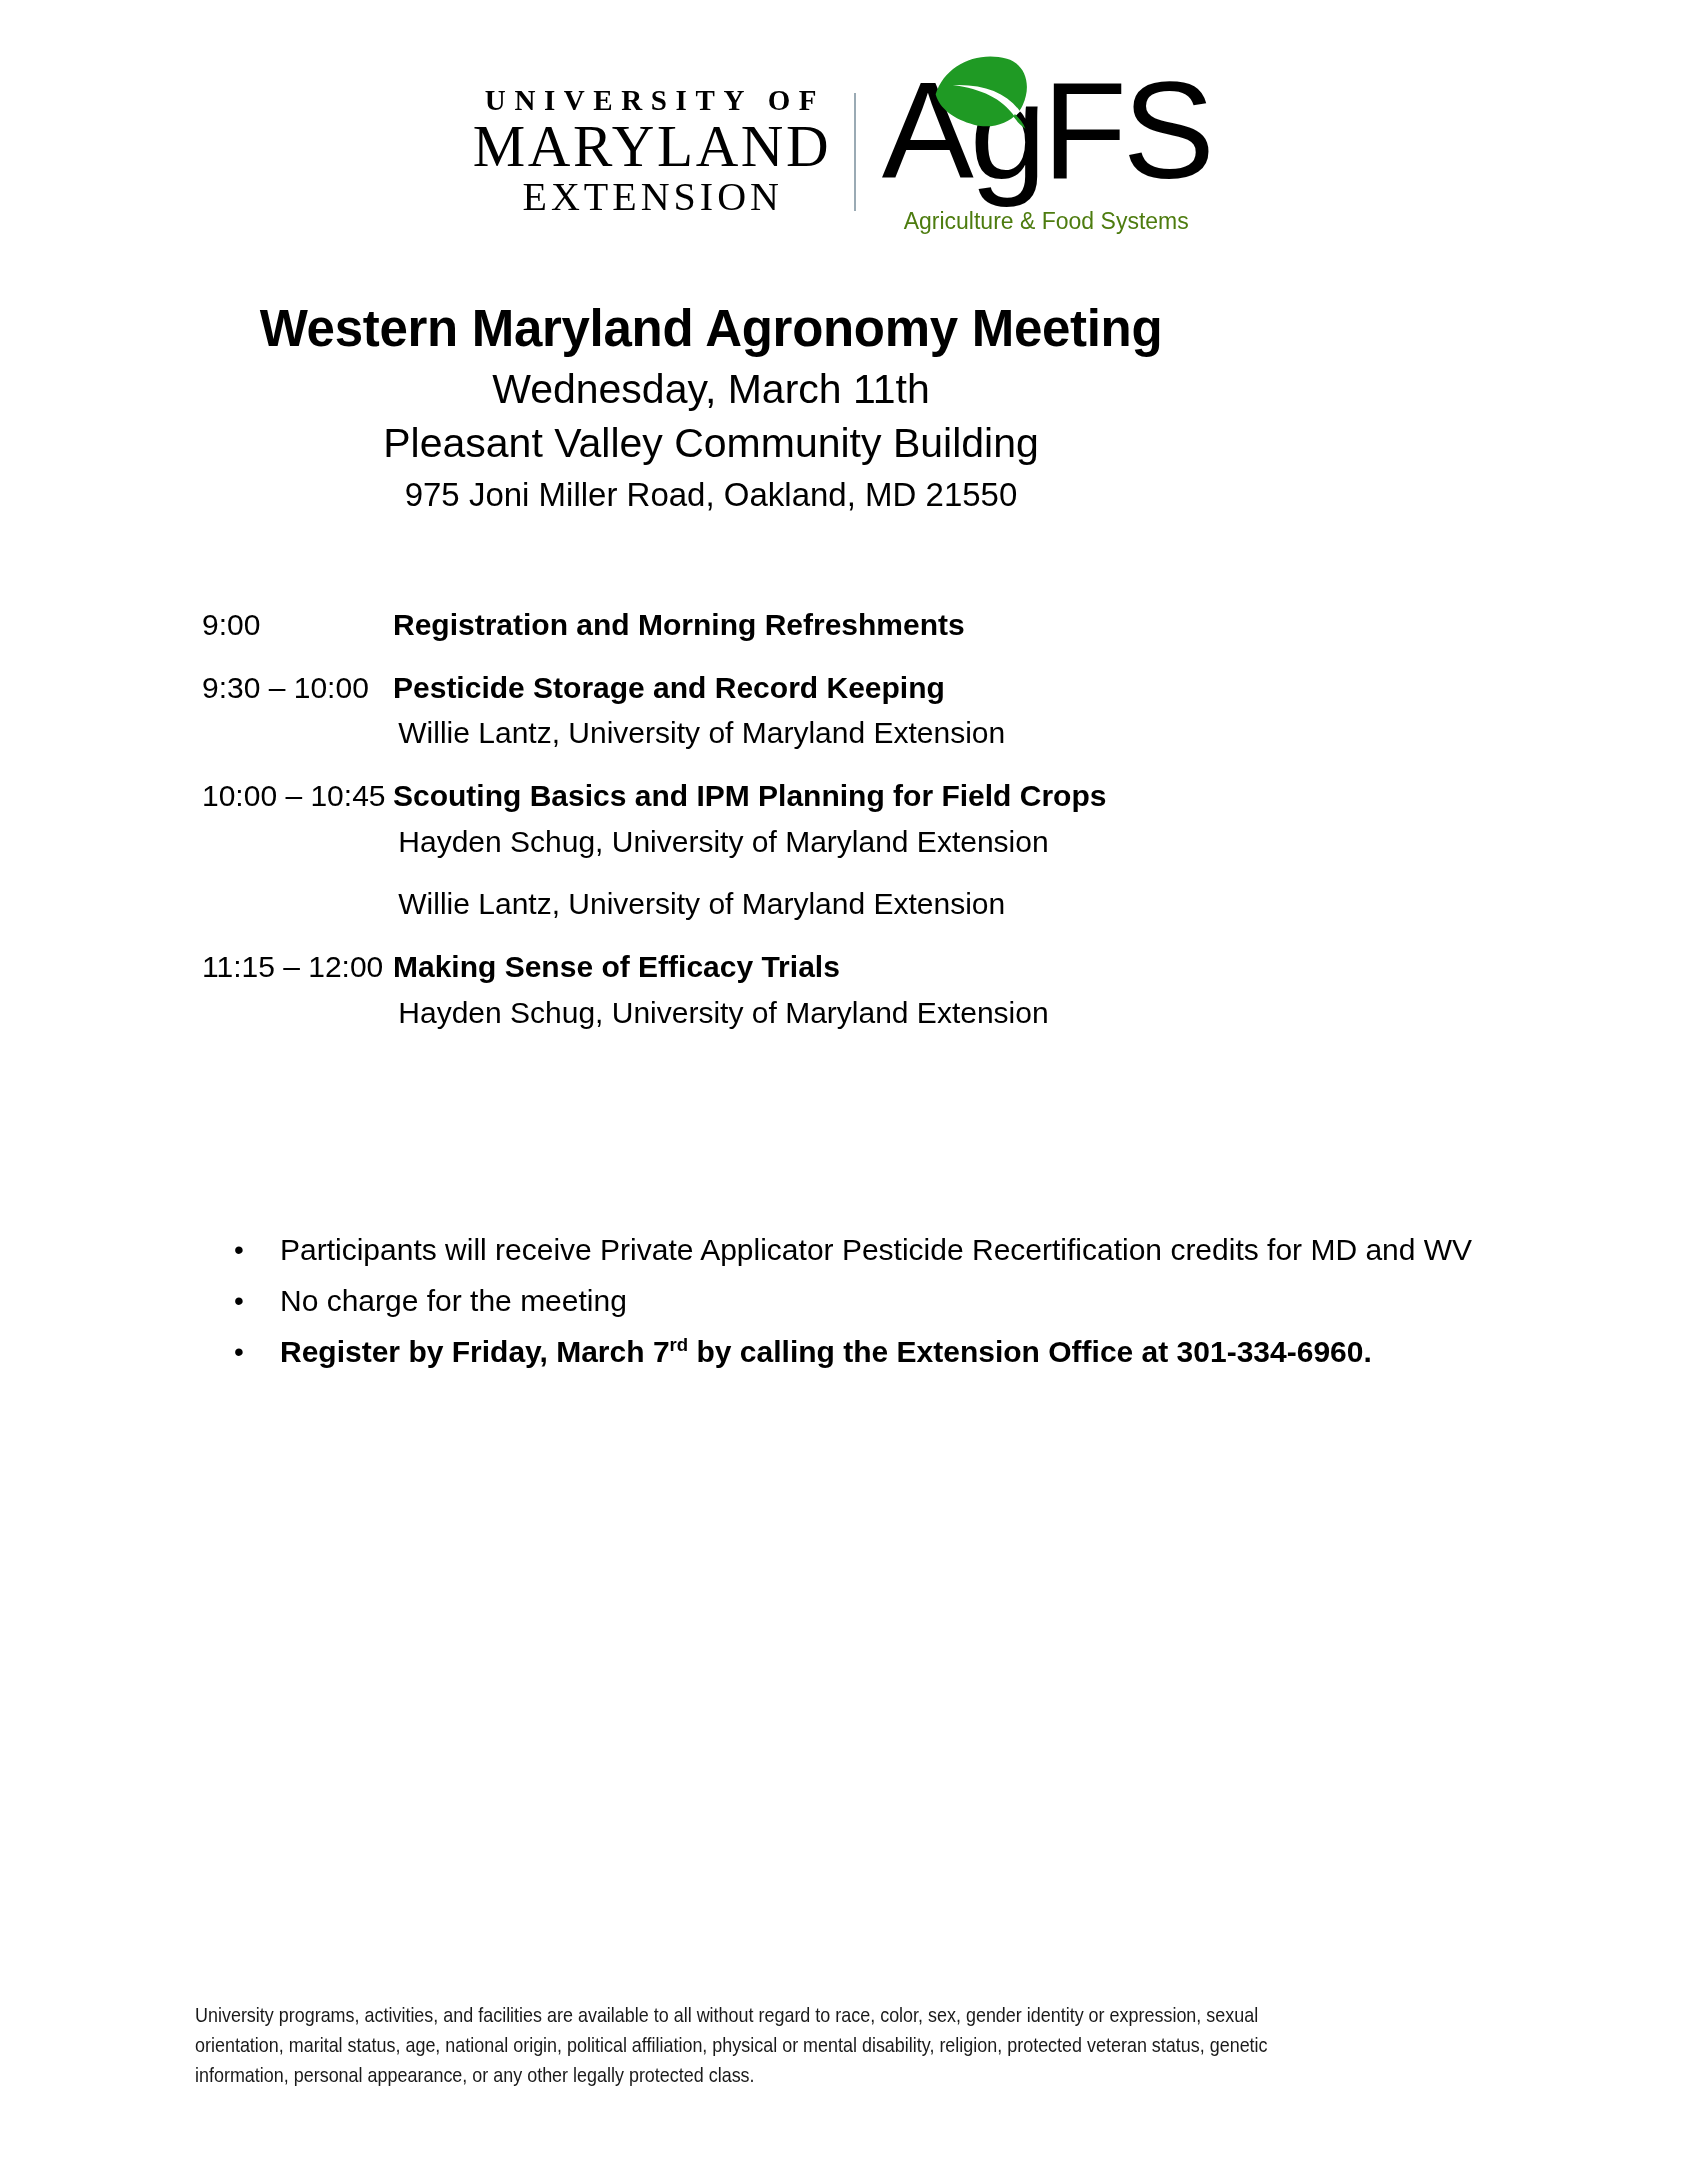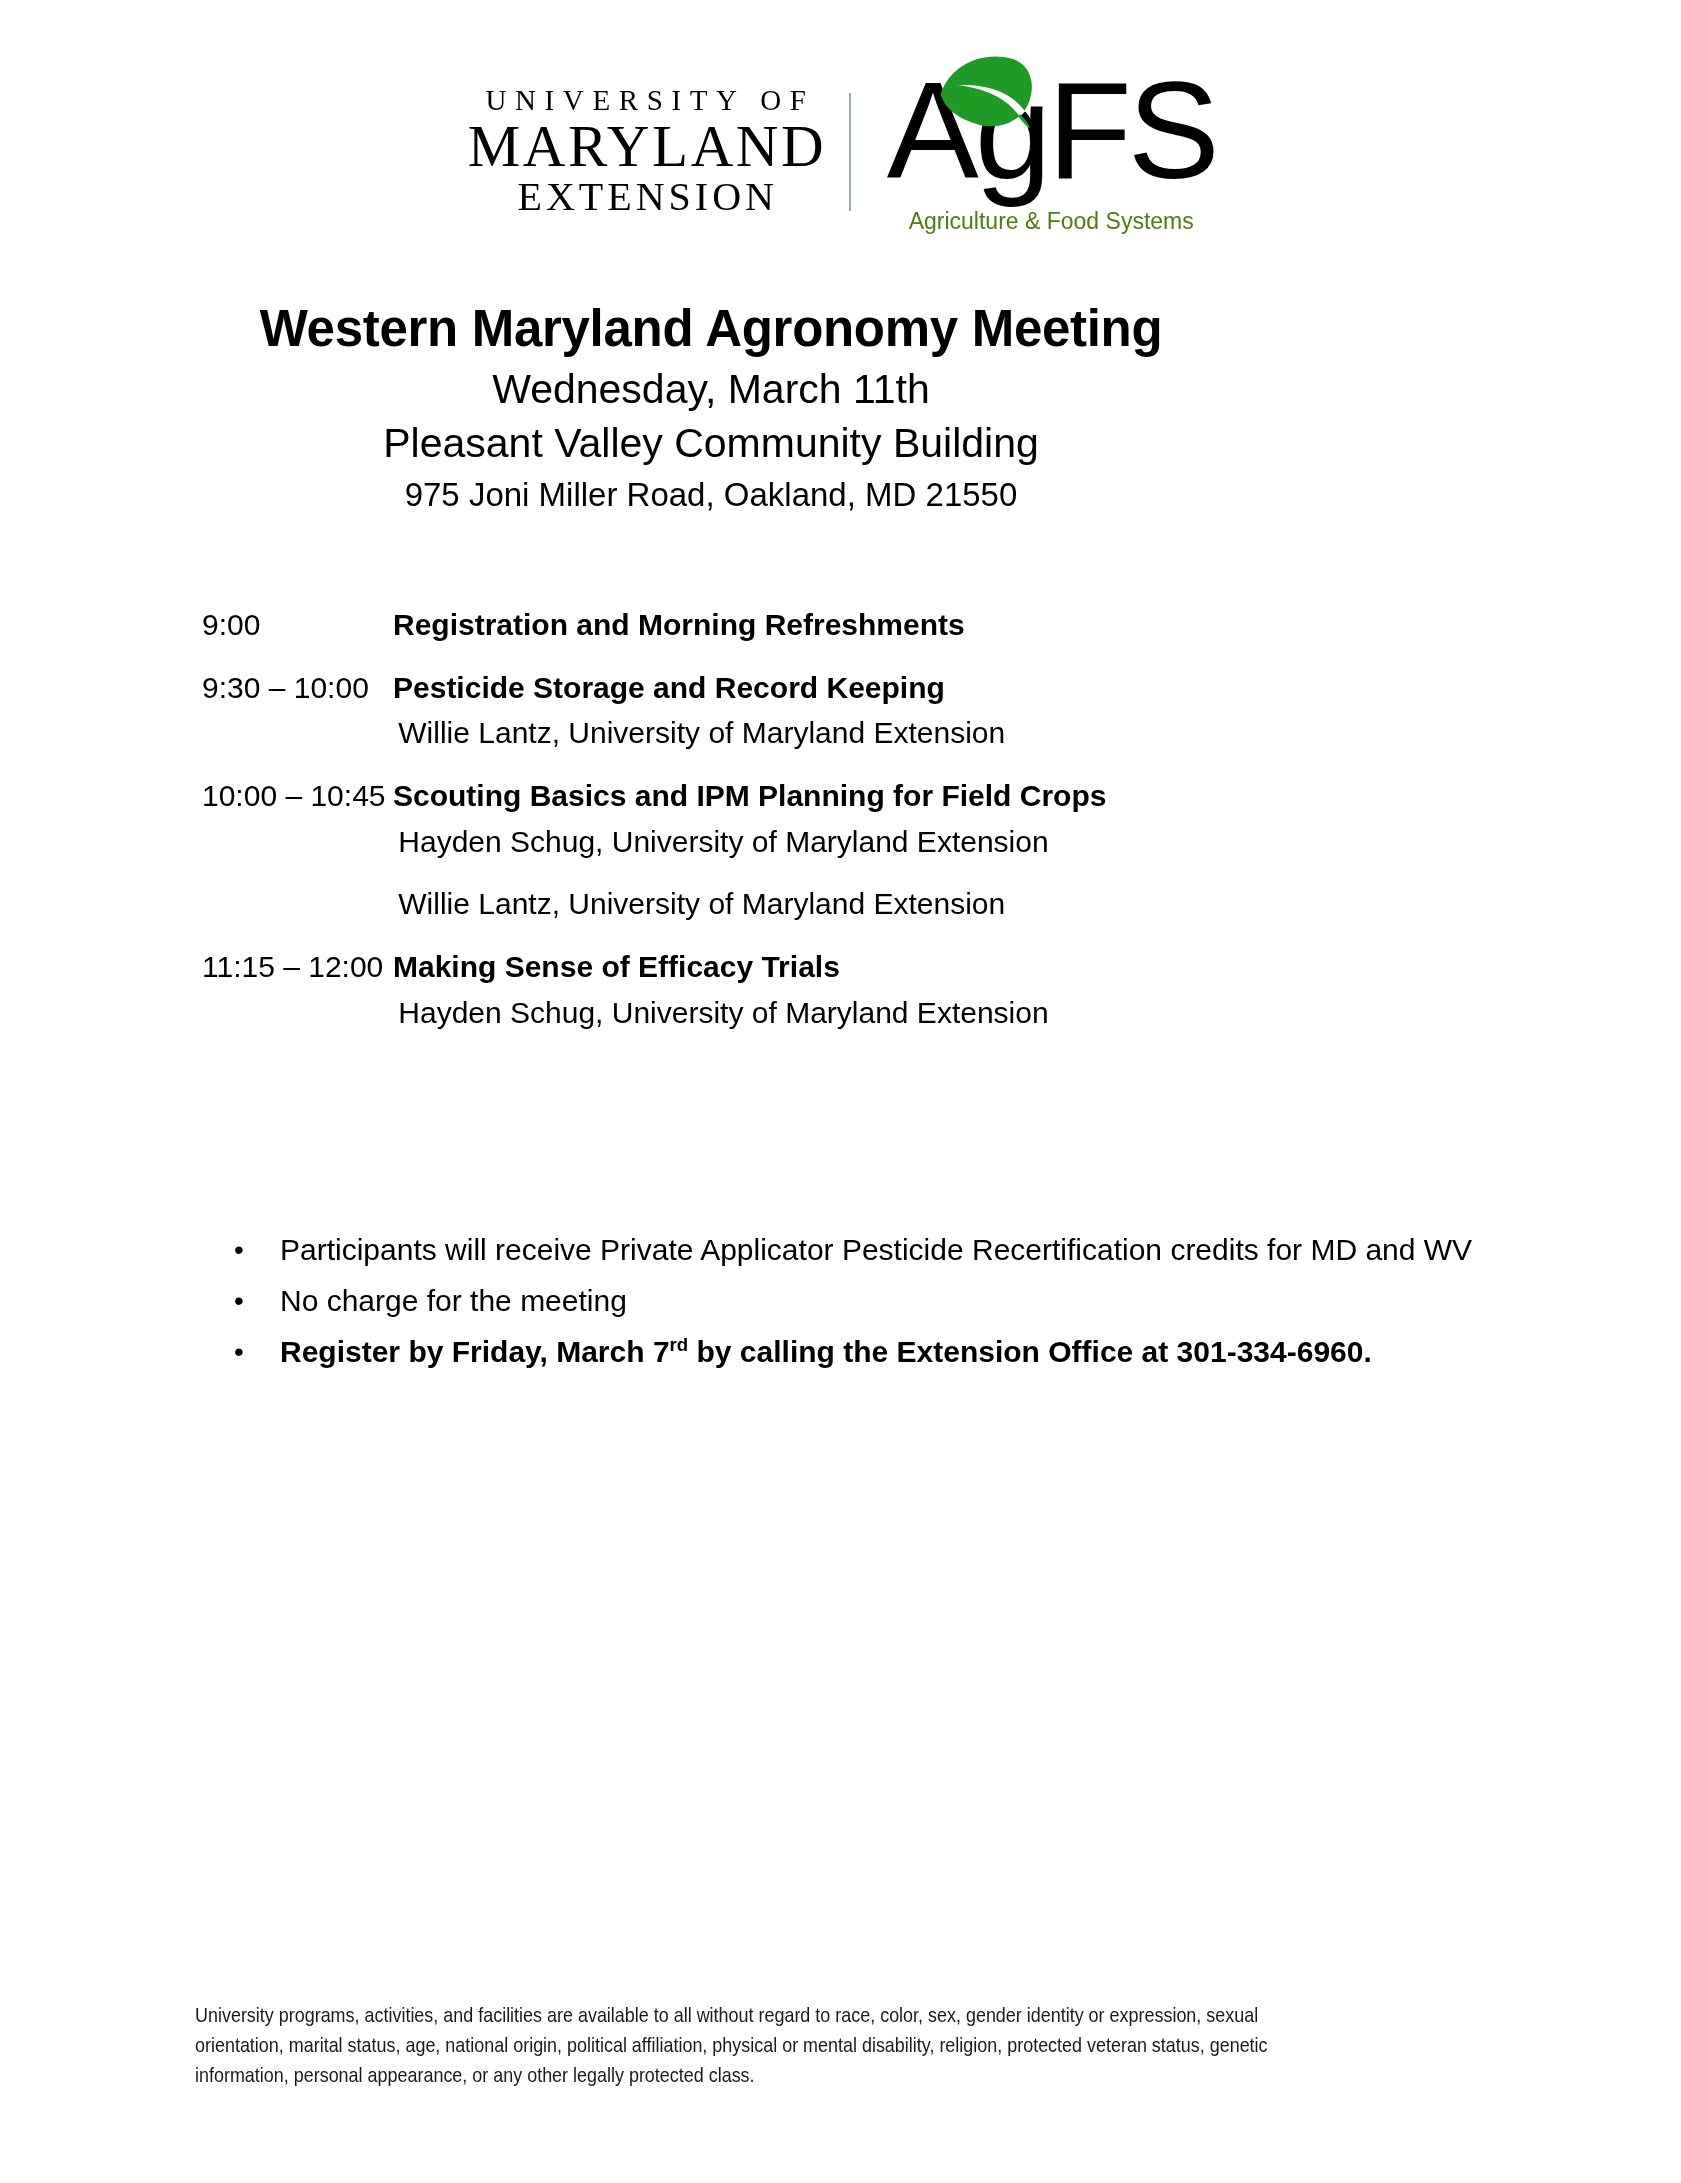--- a/index.html
+++ b/index.html
@@ -48,20 +48,21 @@
     color: #000000;
     padding-right: 22.4px;
     padding-bottom: 9.2px;
   }
   .umd-line1 {
     font-size: 29px;
     letter-spacing: 8.6px;
     line-height: 1.0;
     text-indent: 8.6px;
     white-space: nowrap;
+    font-weight: bold;
   }
   .umd-line2 {
     font-size: 59px;
     letter-spacing: 2.6px;
     line-height: 1.02;
     text-indent: 2.6px;
     white-space: nowrap;
     margin-top: 1.3px;
   }
   .umd-line3 {
@@ -76,21 +77,21 @@
   .logo-divider {
     width: 2px;
     background: #9aaab4;
     margin: 18.5px 0 28px 0;
     flex: 0 0 auto;
   }
 
   
   .agfs-logo {
     position: relative;
-    padding-left: 36px;
+    padding-left: 26px;
     display: flex;
     flex-direction: column;
     justify-content: flex-start;
     align-items: center;
   }
   .agfs-mark {
     position: relative;
     height: 115px;
   }
   .agfs-word {

